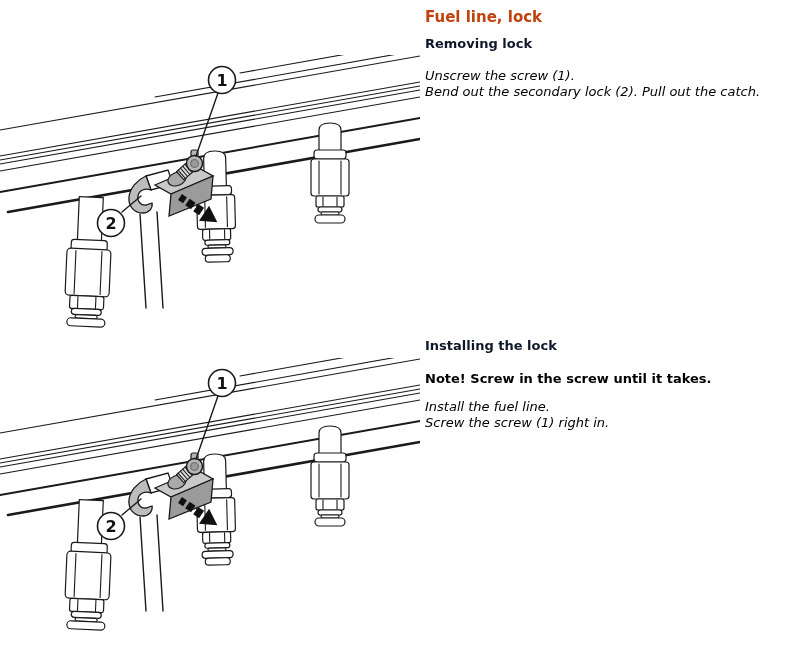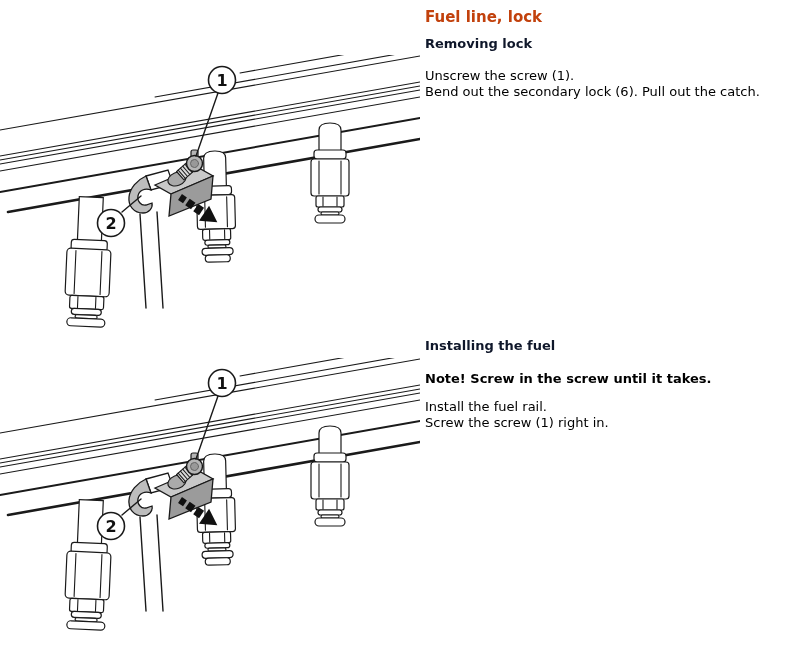--- a/index.html
+++ b/index.html
@@ -21,21 +21,21 @@
   }
   #sec1-head{top:36px;}
   #sec2-head{top:338px;}
   .para{
     position:absolute;left:425px;width:372px;
     font-size:13px;line-height:16px;color:#000;
   }
   #para1{top:68px;}
   #note2{top:371px;font-weight:bold;}
   #para2{top:399px;}
-  .para div{white-space:nowrap;}
+  .para div{white-space:nowrap;font-style:italic;}
   .defs-holder{position:absolute;width:0;height:0;overflow:hidden;}
   svg text.callout-num{
     font-family:"DejaVu Sans", "Liberation Sans", sans-serif;
     font-size:16px;font-weight:bold;fill:#111;stroke:none;
   }
 </style>
 </head>
 <body>
 
 <svg class="defs-holder" aria-hidden="true">
@@ -150,23 +150,23 @@
   <text class="callout-num" x="222" y="86" text-anchor="middle">1</text>
   <text class="callout-num" x="111" y="229" text-anchor="middle">2</text>
 </svg>
 
 <div class="doc-title">Fuel line, lock</div>
 
 <div class="sec-head" id="sec1-head">Removing lock</div>
 
 <div class="para" id="para1">
   <div>Unscrew the screw (1).</div>
-  <div>Bend out the secondary lock (6). Pull out the catch.</div>
+  <div>Bend out the secondary lock (2). Pull out the catch.</div>
 </div>
 
-<div class="sec-head" id="sec2-head">Installing the fuel</div>
+<div class="sec-head" id="sec2-head">Installing the lock</div>
 
 <div class="para" id="note2">Note! Screw in the screw until it takes.</div>
 
 <div class="para" id="para2">
-  <div>Install the fuel rail.</div>
+  <div>Install the fuel line.</div>
   <div>Screw the screw (1) right in.</div>
 </div>
 
 </body></html>

